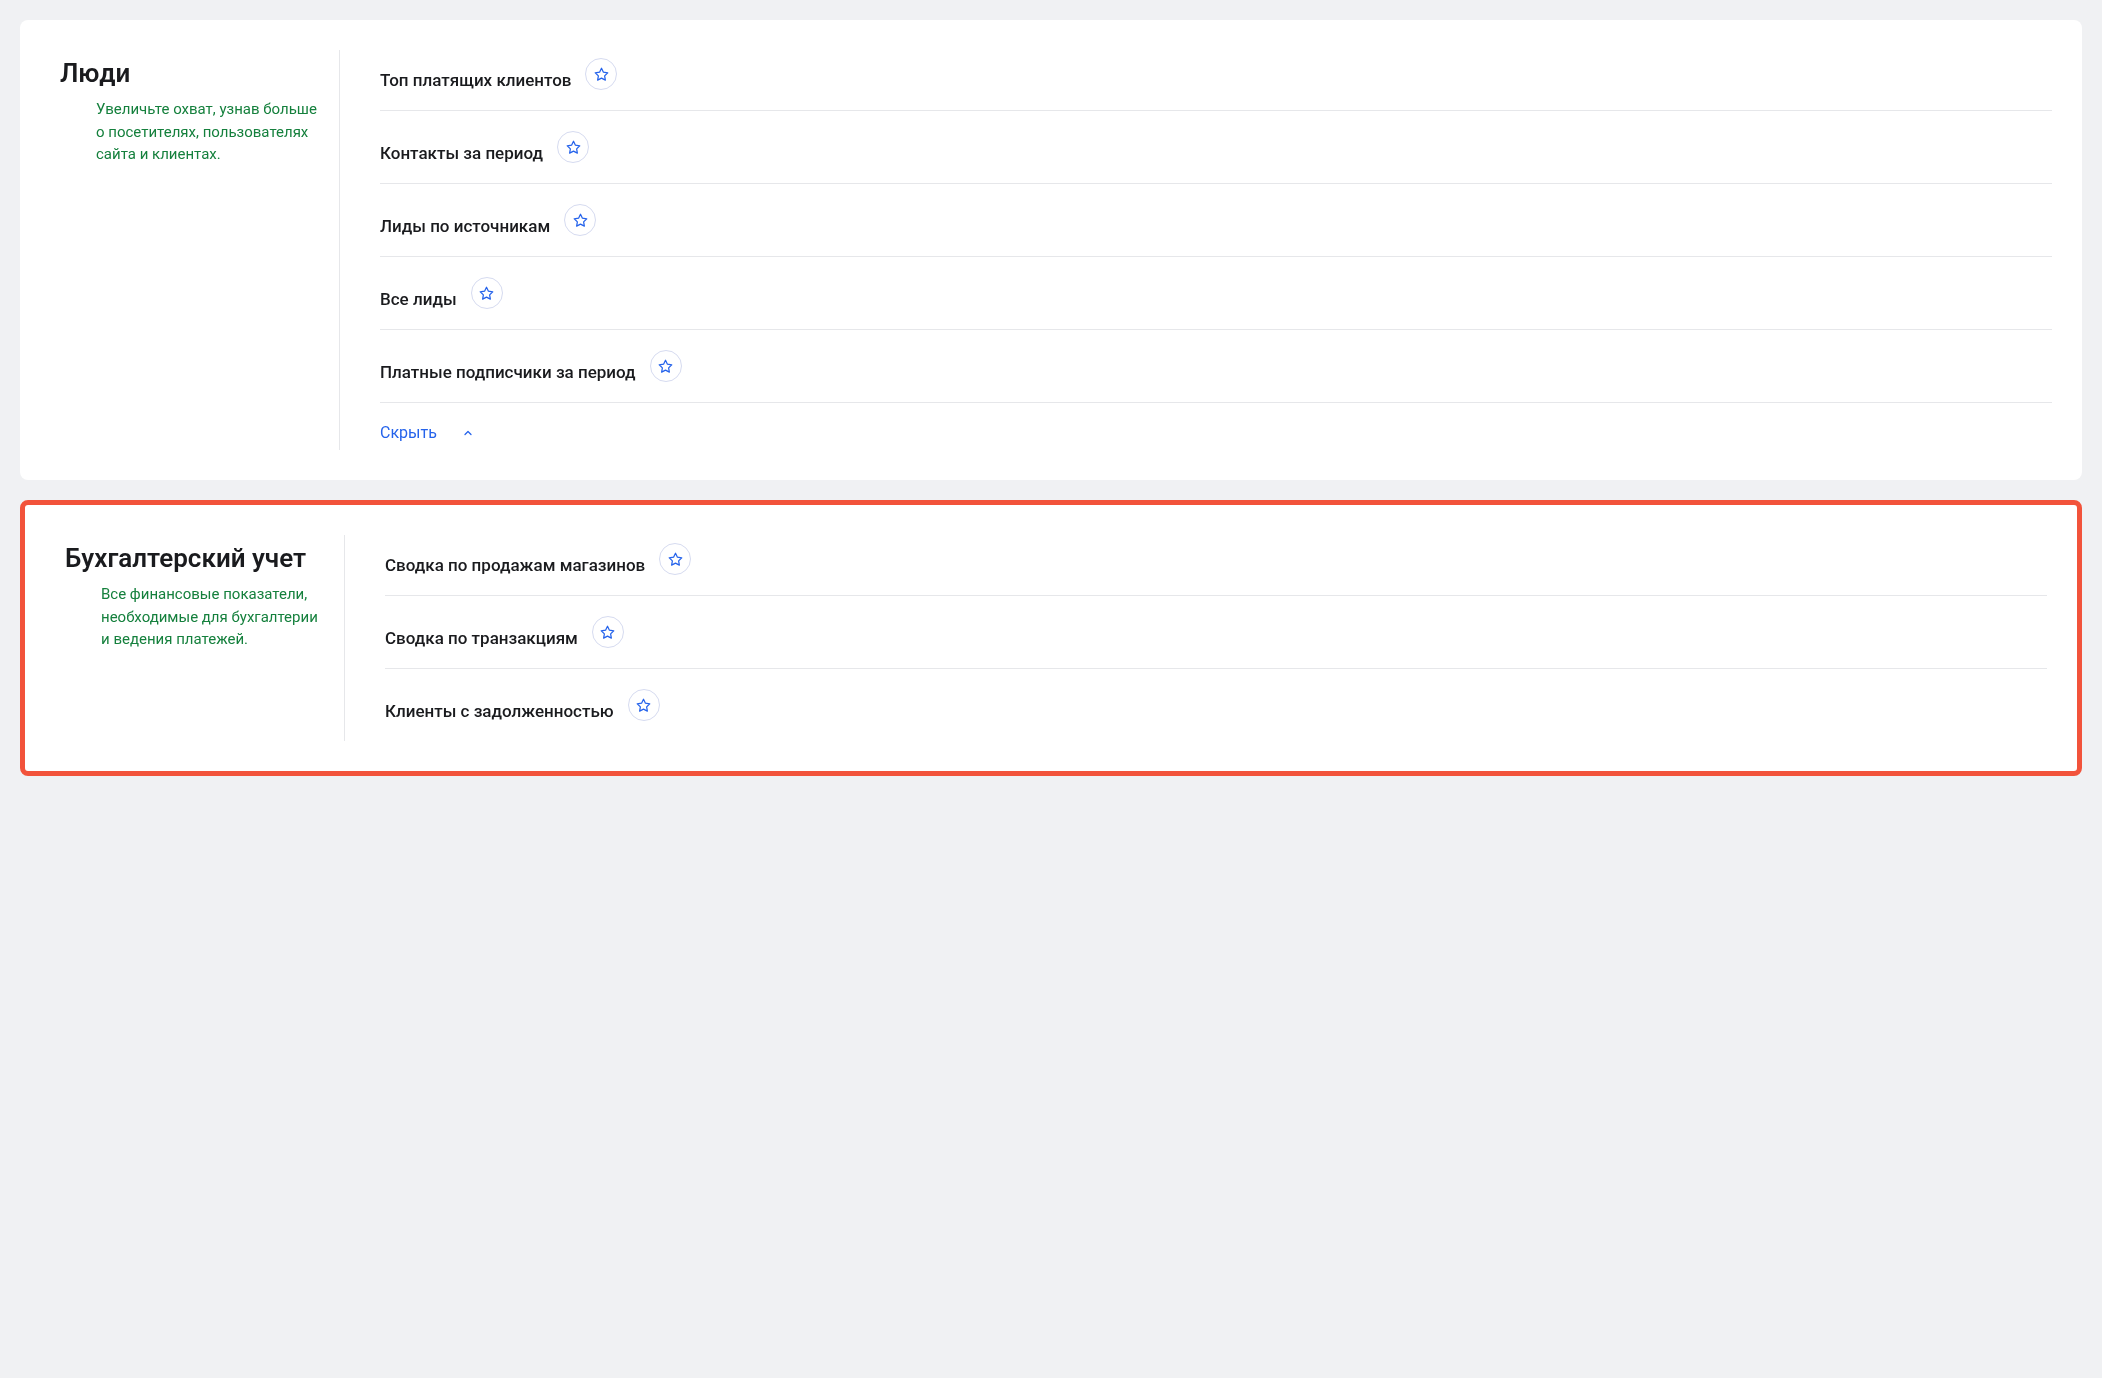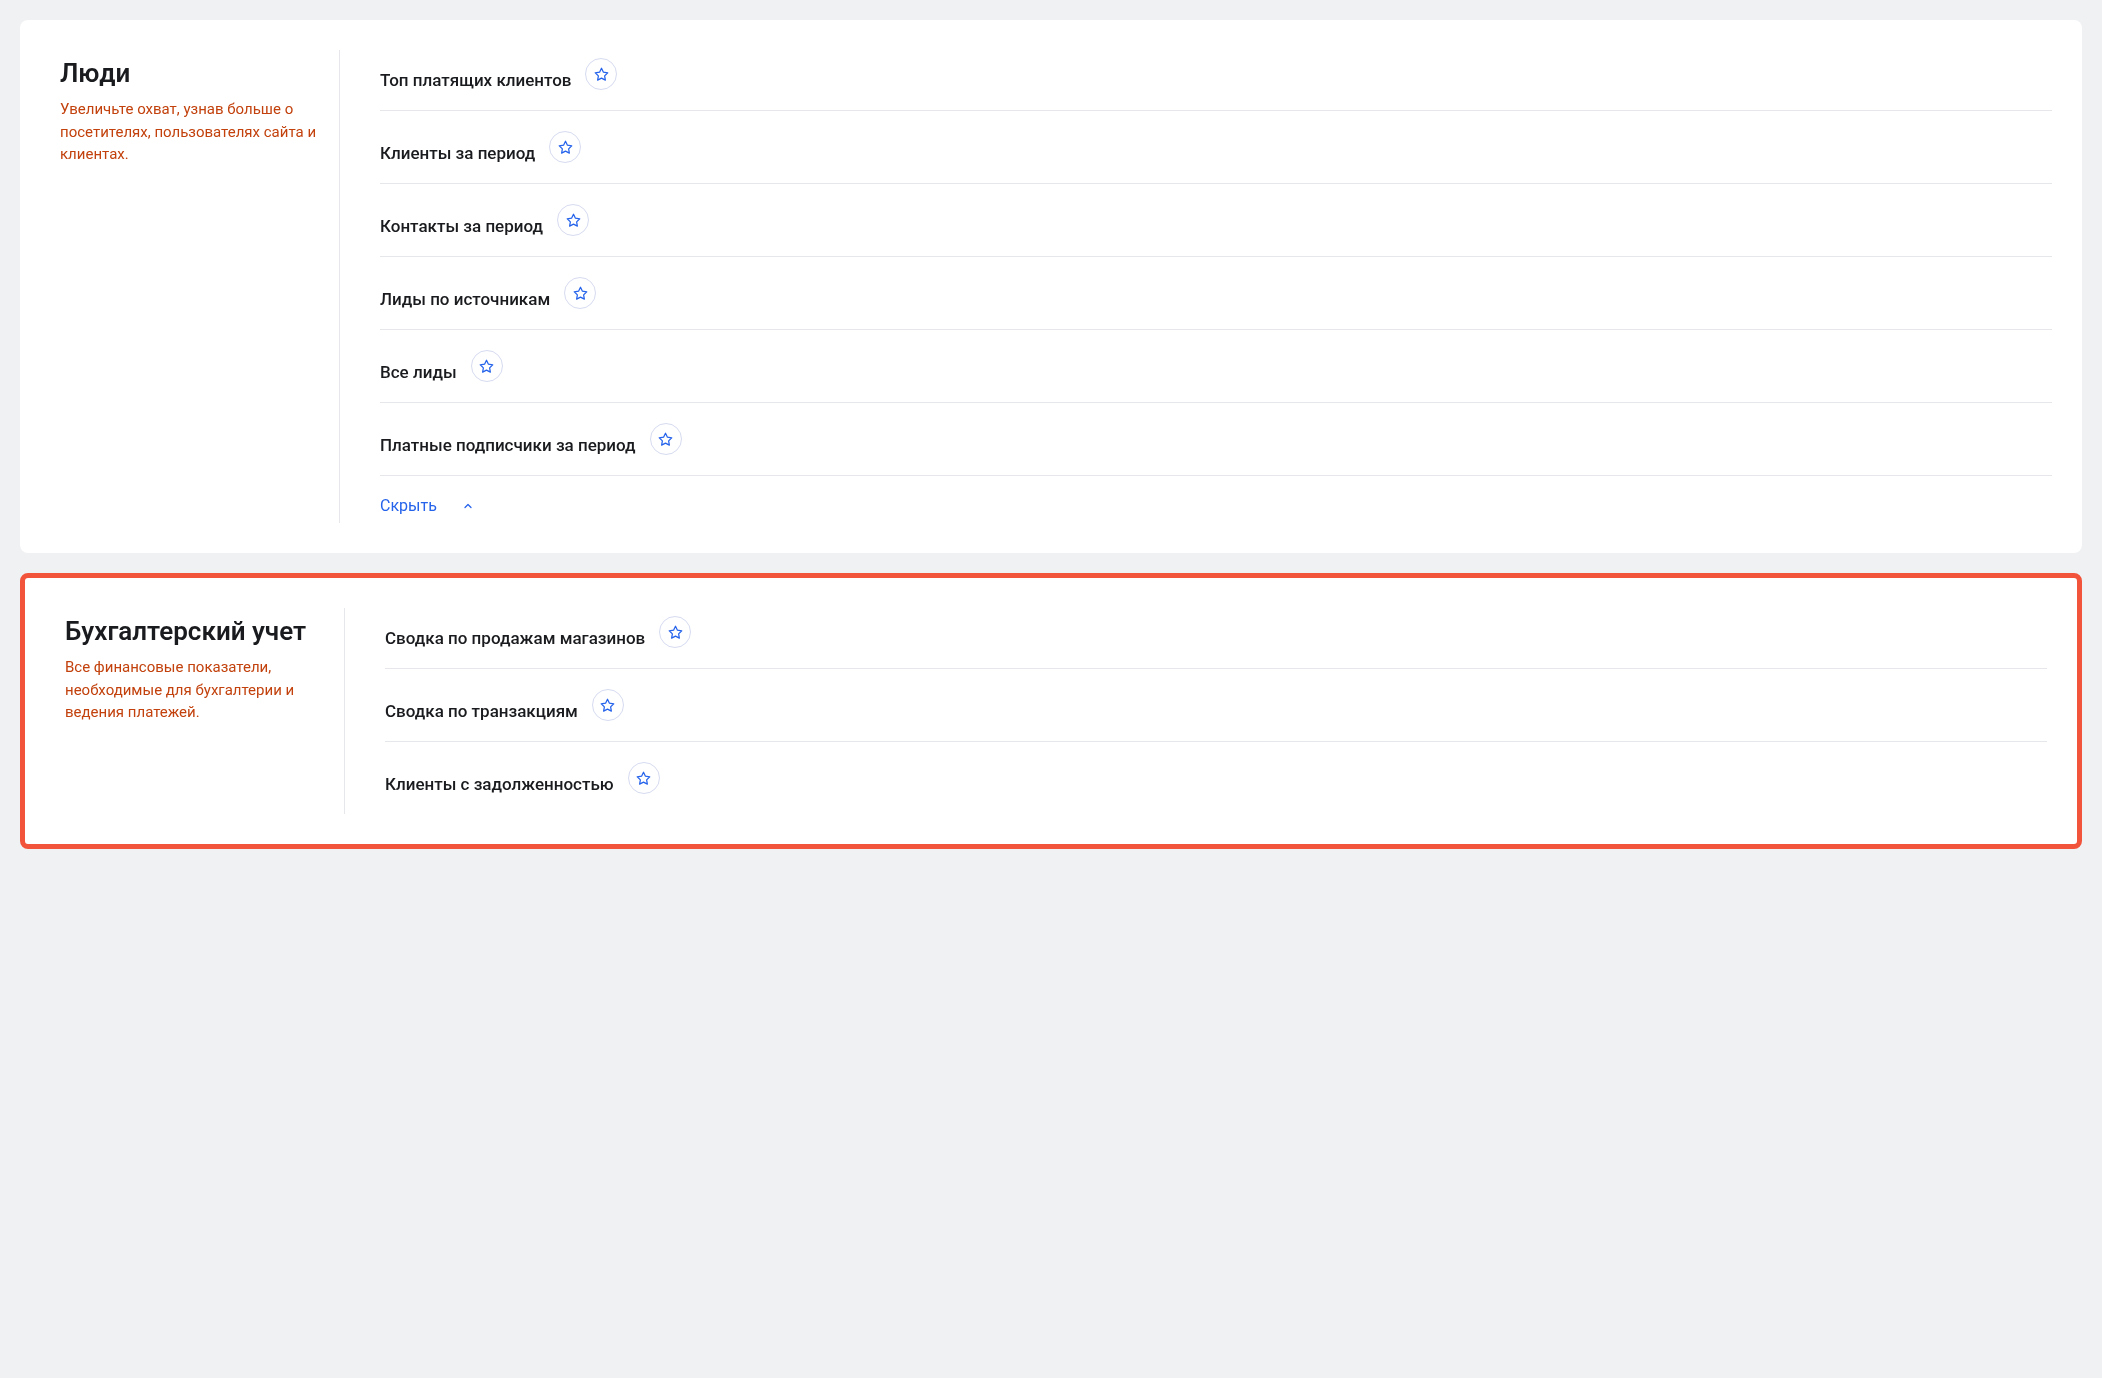--- a/index.html
+++ b/index.html
@@ -36,22 +36,23 @@
 
     .card-title {
       font-size: 26px;
       font-weight: 600;
       color: #1a1b1e;
       margin-bottom: 10px;
     }
 
     .card-description {
       font-size: 15px;
-      color: #c2410c;
+      color: #15803d;
       line-height: 1.5;
+      margin-left: 36px;
     }
 
     .card-right {
       flex: 1;
     }
 
     .list-item {
       display: flex;
       align-items: flex-end;
       padding: 20px 0;
@@ -119,28 +120,20 @@
 
     <div class="list-item">
       <span class="list-item-label">Топ платящих клиентов</span>
       <button class="star-button">
         <svg class="star-icon" viewBox="0 0 24 24" fill="none" stroke="#2563eb" stroke-width="2" stroke-linejoin="round" stroke-linecap="round">
           <polygon points="12 2 15.09 8.26 22 9.27 17 14.14 18.18 21.02 12 17.77 5.82 21.02 7 14.14 2 9.27 8.91 8.26 12 2"></polygon>
         </svg>
       </button>
     </div>
 
-    <div class="list-item">
-      <span class="list-item-label">Клиенты за период</span>
-      <button class="star-button">
-        <svg class="star-icon" viewBox="0 0 24 24" fill="none" stroke="#2563eb" stroke-width="2" stroke-linejoin="round" stroke-linecap="round">
-          <polygon points="12 2 15.09 8.26 22 9.27 17 14.14 18.18 21.02 12 17.77 5.82 21.02 7 14.14 2 9.27 8.91 8.26 12 2"></polygon>
-        </svg>
-      </button>
-    </div>
 
     <div class="list-item">
       <span class="list-item-label">Контакты за период</span>
       <button class="star-button">
         <svg class="star-icon" viewBox="0 0 24 24" fill="none" stroke="#2563eb" stroke-width="2" stroke-linejoin="round" stroke-linecap="round">
           <polygon points="12 2 15.09 8.26 22 9.27 17 14.14 18.18 21.02 12 17.77 5.82 21.02 7 14.14 2 9.27 8.91 8.26 12 2"></polygon>
         </svg>
       </button>
     </div>
 

